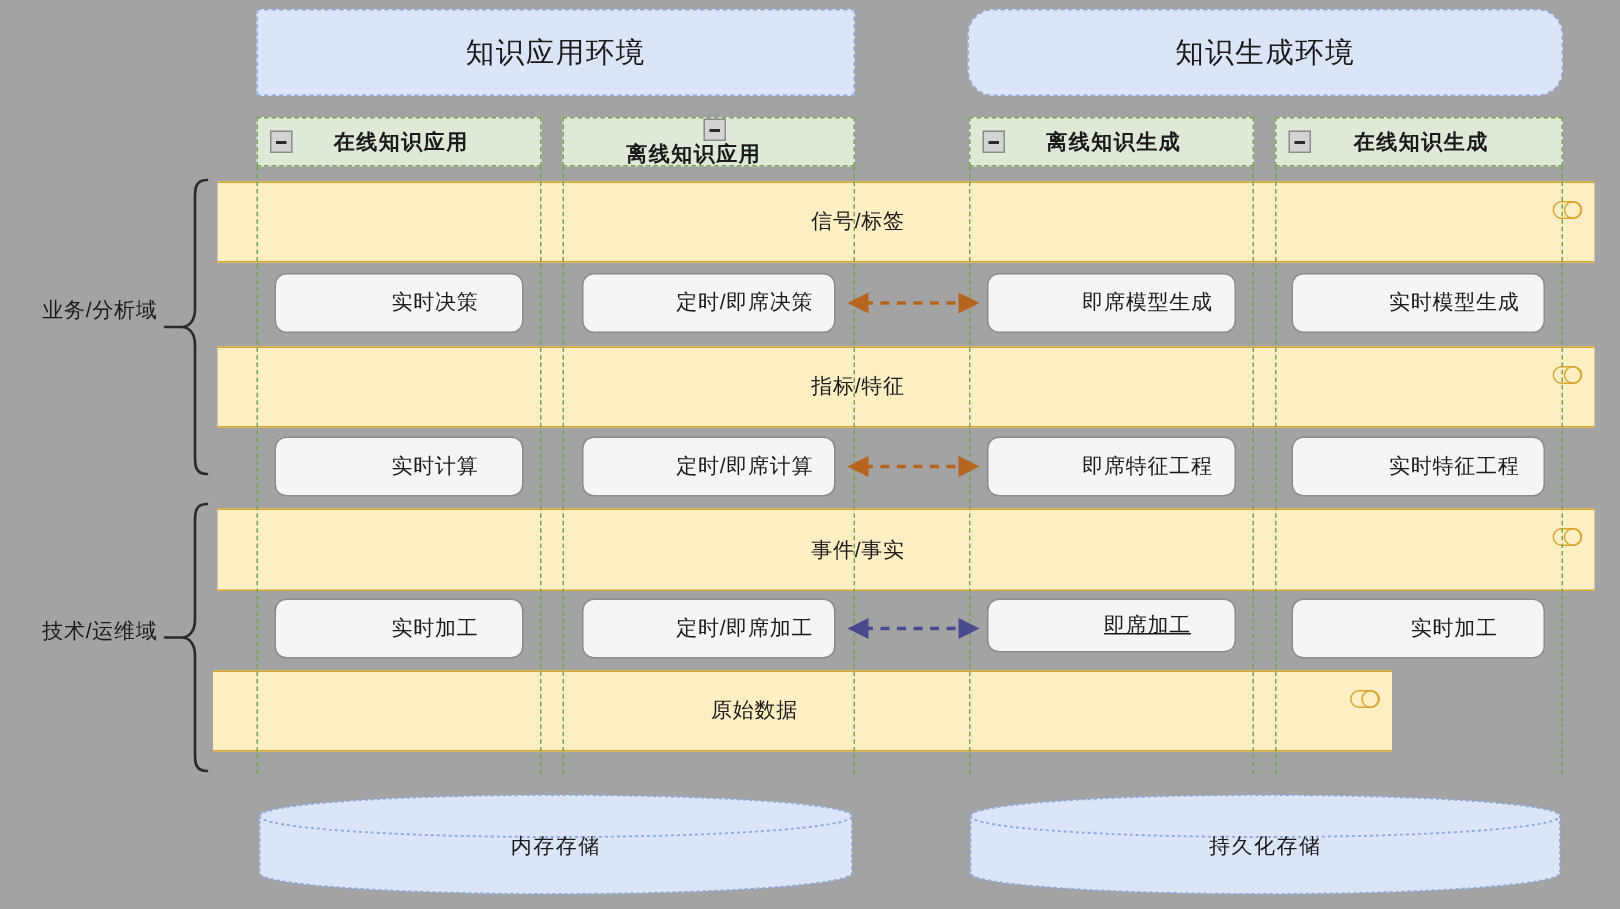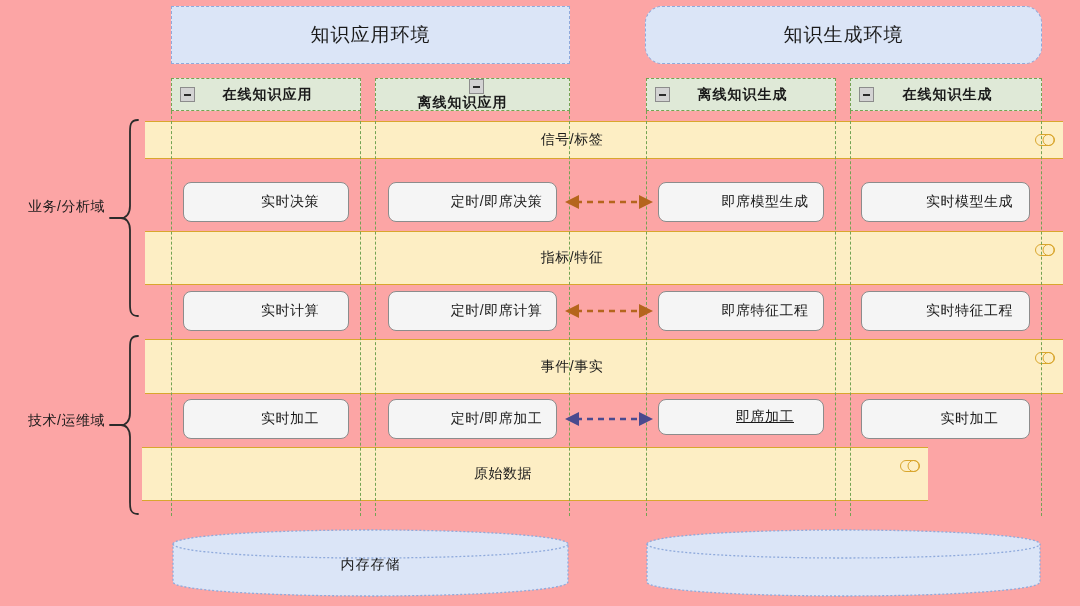--- a/index.html
+++ b/index.html
@@ -5,21 +5,21 @@
   * { box-sizing: border-box; }
   html, body {
     margin: 0; padding: 0;
     background: #ffffff;
     font-family: "Liberation Sans", "DejaVu Sans", sans-serif;
   }
   #canvas {
     position: relative;
     width: 1080px;
     height: 606px;
-    background: #fca5a5;
+    background: #a3a3a3;
     overflow: hidden;
   }
 
   
   .env-box {
     position: absolute;
     background: #dbe5f7;
     border: 1px dashed #8faadc;
     display: flex;
     align-items: center;
@@ -160,21 +160,21 @@
   </div>
   <div class="col-head" style="left:646px; top:78px; width:190px; height:33px;">
     <span class="collapse-ico"></span>
     <span class="ch-label">离线知识生成</span>
   </div>
   <div class="col-head" style="left:850px; top:78px; width:192px; height:33px;">
     <span class="collapse-ico"></span>
     <span class="ch-label">在线知识生成</span>
   </div>
 
-  <div class="band" style="left:145px; top:121px; width:918px; height:38px;">
+  <div class="band" style="left:145px; top:121px; width:918px; height:54px;">
     <span class="band-label">信号/标签</span>
     <svg class="db-ico" viewBox="0 0 20 12">
       <rect x="0.5" y="0.5" width="19" height="11" rx="5.5" fill="#fdeec4" stroke="#d9a62e"></rect>
       <ellipse cx="13.5" cy="6" rx="5.5" ry="5.5" fill="none" stroke="#d9a62e"></ellipse>
     </svg>
   </div>
   <div class="band" style="left:145px; top:231px; width:918px; height:54px;">
     <span class="band-label">指标/特征</span>
     <svg class="db-ico" viewBox="0 0 20 12">
       <rect x="0.5" y="0.5" width="19" height="11" rx="5.5" fill="#fdeec4" stroke="#d9a62e"></rect>
@@ -287,15 +287,16 @@
       <path d="M2 16 C2 24 92 30 199.5 30 C307 30 397 24 397 16" fill="none" stroke="#8faadc" stroke-width="1.3" stroke-dasharray="2,2"></path>
     </svg>
     <div class="cyl-label">内存存储</div>
   </div>
 
   <div class="cyl" style="left:645px; top:528px; width:397px; height:70px;">
     <svg width="397" height="70" viewBox="0 0 397 70" preserveAspectRatio="none">
       <path d="M2 16 C2 8 91 2 198.5 2 C306 2 395 8 395 16 L395 54 C395 62 306 68 198.5 68 C91 68 2 62 2 54 Z" fill="#dbe5f7" stroke="#8faadc" stroke-width="1.3" stroke-dasharray="2,2"></path>
       <path d="M2 16 C2 24 91 30 198.5 30 C306 30 395 24 395 16" fill="none" stroke="#8faadc" stroke-width="1.3" stroke-dasharray="2,2"></path>
     </svg>
+    <div class="cyl-label">持久化存储</div>
   </div>
 
 </div>
 
 </body></html>

